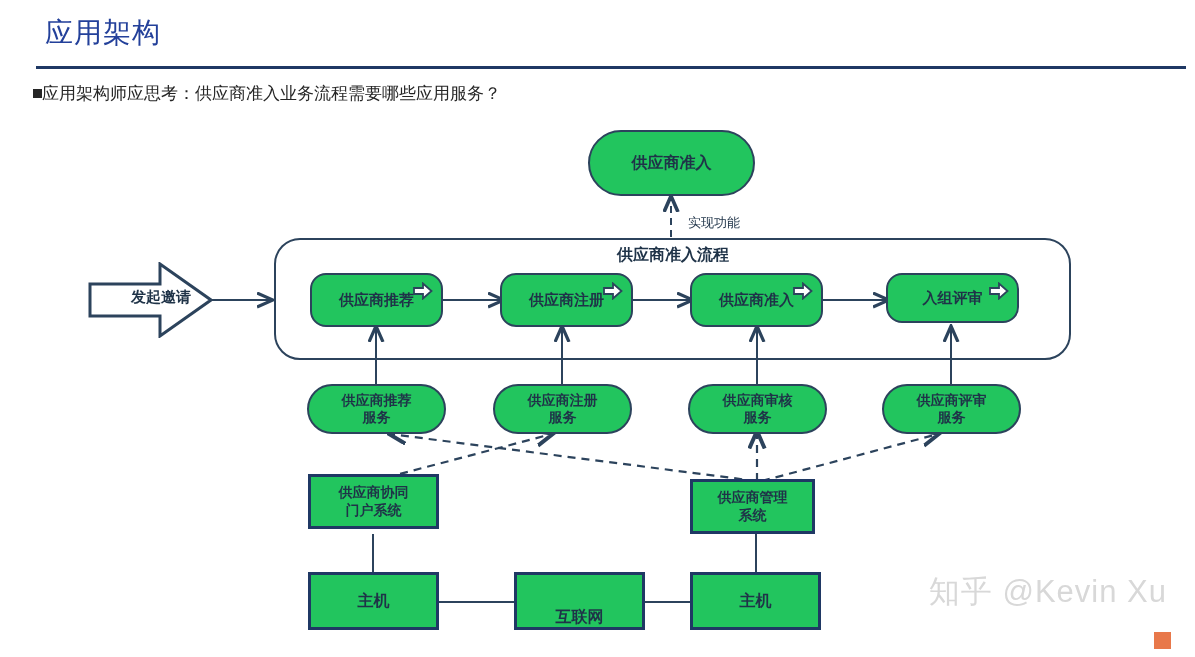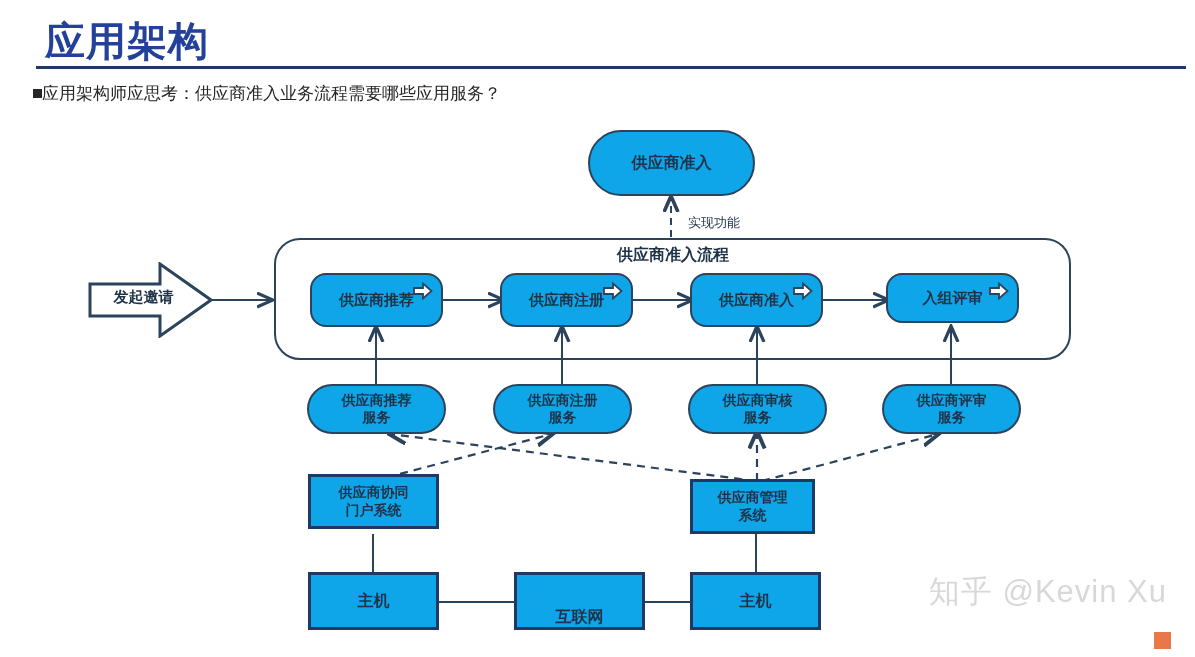--- a/index.html
+++ b/index.html
@@ -17,22 +17,22 @@
     height: 657px;
     background: #ffffff;
     overflow: hidden;
   }
 
   
   #page-title {
     position: absolute;
     left: 45px;
     top: 14px;
-    font-size: 40px;
-    font-weight: bold;
+    font-size: 28px;
+    font-weight: normal;
     color: #23409A;
     letter-spacing: 1px;
     white-space: nowrap;
   }
   #title-rule {
     position: absolute;
     left: 36px;
     top: 66px;
     width: 1150px;
     height: 3px;
@@ -59,21 +59,21 @@
   }
 
   
   .node {
     position: absolute;
     box-sizing: border-box;
     display: flex;
     align-items: center;
     justify-content: center;
     text-align: center;
-    background: #0ea5e9;
+    background: #22c55e;
     color: #1F3348;
     font-weight: bold;
     line-height: 1.25;
   }
   .stadium {
     border: 2px solid #2C435C;
     border-radius: 999px;
   }
   .roundrect {
     border: 2px solid #2C435C;
@@ -142,21 +142,21 @@
     left: 88px;
     top: 262px;
     width: 125px;
     height: 76px;
   }
   #start-arrow-label {
     position: absolute;
     left: 96px;
     top: 288px;
     width: 95px;
-    text-align: center;
+    text-align: right;
     font-size: 15px;
     font-weight: bold;
     color: #1F3348;
     white-space: nowrap;
   }
 
   
   #watermark {
     position: absolute;
     right: 28px;

